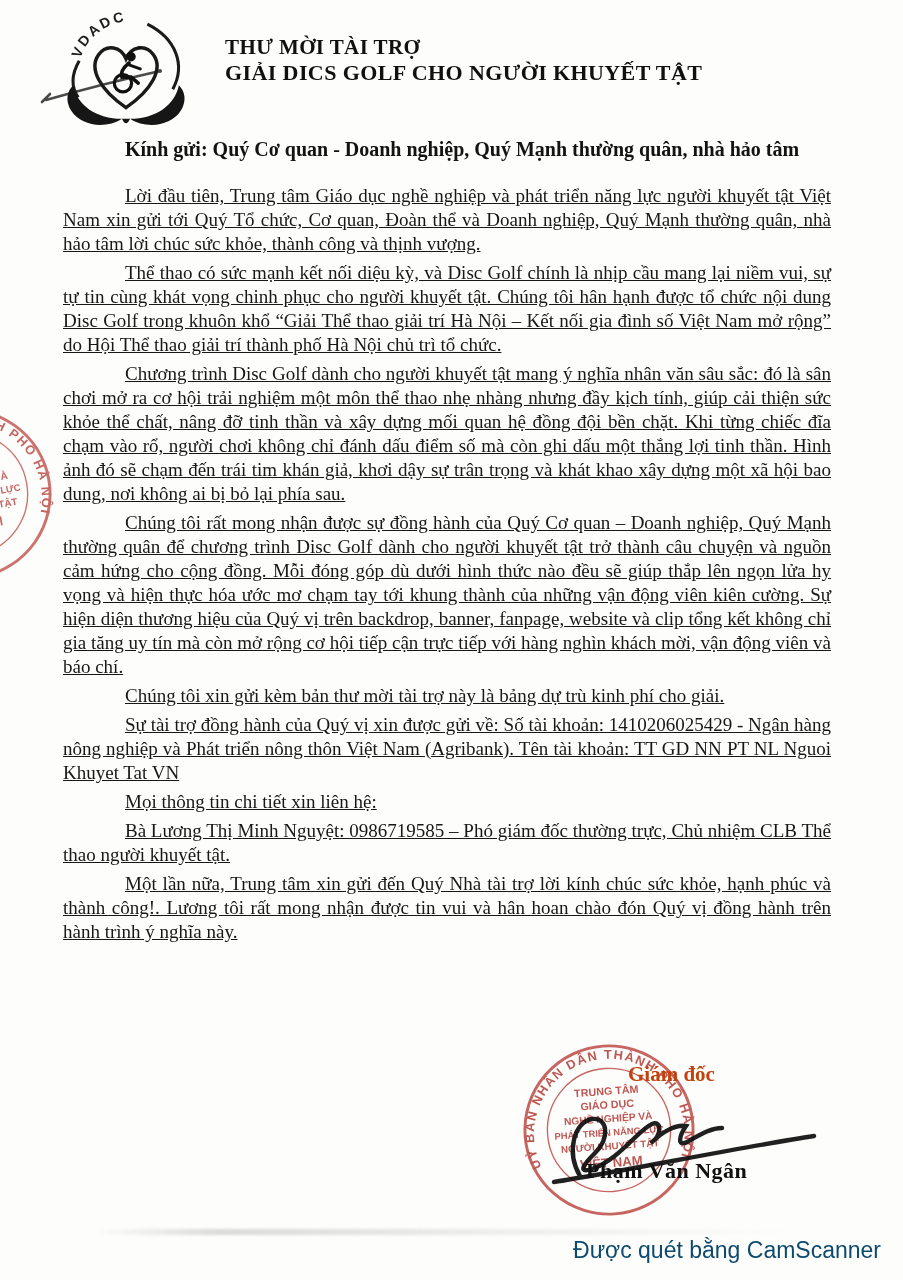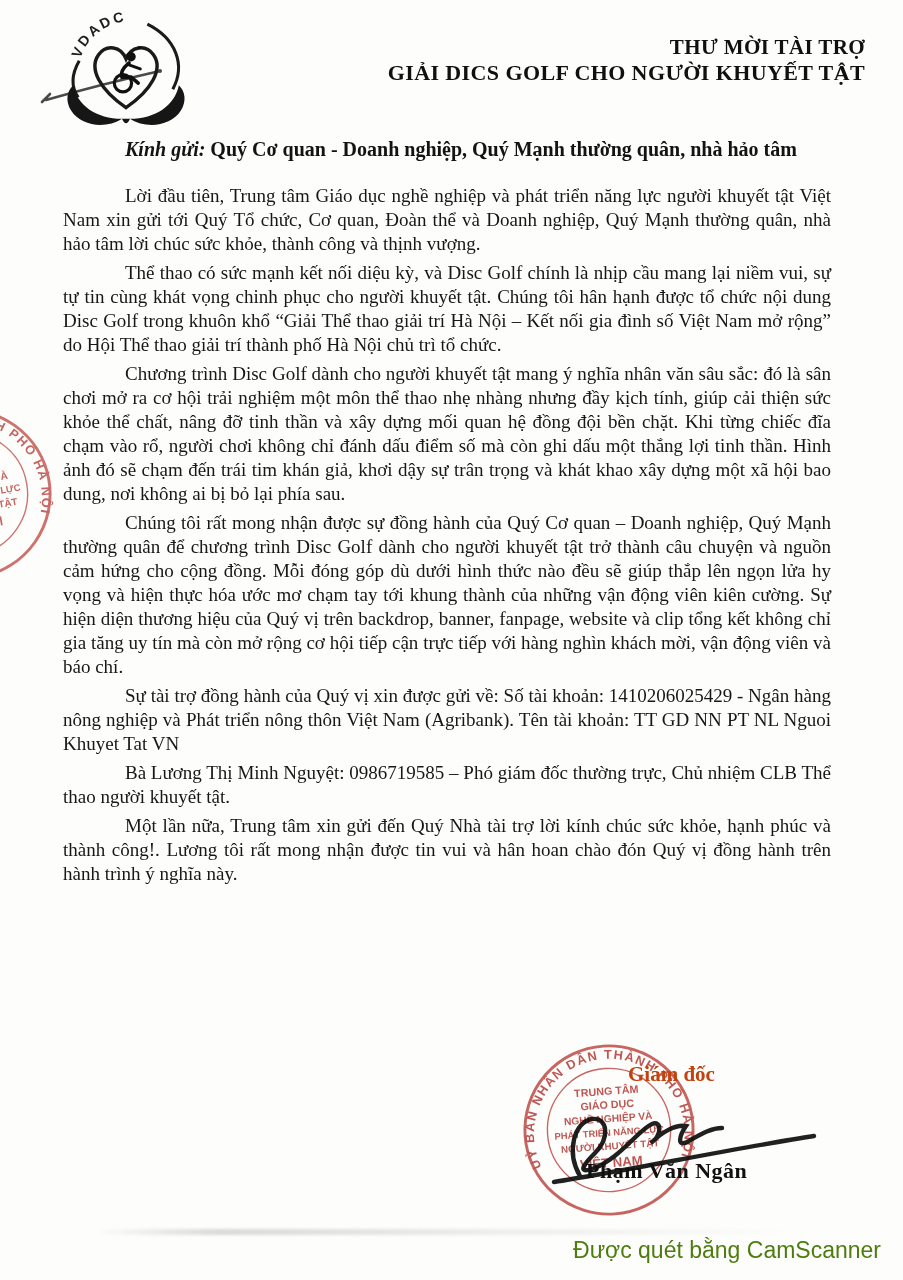--- a/index.html
+++ b/index.html
@@ -5,36 +5,36 @@
   html,body{margin:0;padding:0;background:#e8e8e8;}
   .page{
     position:relative;width:903px;height:1280px;margin:0 auto;
     background:#fdfdfb;overflow:hidden;
     font-family:"Liberation Serif", serif;color:#161616;
   }
   
   .logo-wrap{position:absolute;left:48px;top:12px;width:156px;height:122px;}
   .pen-stroke{position:absolute;left:34px;top:56px;width:150px;height:60px;}
   .title-block{
-    position:absolute;left:225px;top:34px;width:640px;text-align:right;
+    position:absolute;left:225px;top:34px;width:640px;text-align:left;
     font-weight:bold;letter-spacing:.4px;color:#101010;
   }
   .title-line1{font-size:21px;line-height:26px;}
   .title-line2{font-size:22px;line-height:26px;}
   .salutation{
     position:absolute;left:63px;top:138px;width:784px;
     font-size:20px;font-weight:bold;text-indent:62px;color:#131313;
   }
-  .salutation .sal-label{font-style:italic;}
+  .salutation .sal-label{}
   
   .body-text{
     position:absolute;left:63px;top:184px;width:784px;
     font-size:19px;line-height:24px;text-align:justify;color:#171717;
   }
-  .body-text p{margin:0 16px 5px 0;text-indent:62px;}
+  .body-text p{margin:0 16px 5px 0;text-indent:62px;text-decoration:underline;}
   
   .stamp{position:absolute;width:176px;height:176px;pointer-events:none;}
   .stamp-main{left:521px;top:1042px;transform:rotate(-4deg);}
   .stamp-left{left:-122px;top:406px;transform:rotate(-10deg);}
   .sig-title{
     position:absolute;left:628px;top:1062px;
     font-size:21px;font-weight:bold;color:#c2410c;
   }
   .sig-script{position:absolute;left:548px;top:1080px;width:272px;height:112px;}
   .sig-name{
@@ -42,21 +42,21 @@
     font-size:22px;font-weight:bold;letter-spacing:.5px;color:#101010;
   }
   
   .smudge{
     position:absolute;left:95px;top:1229px;width:700px;height:6px;
     background:linear-gradient(90deg,rgba(170,170,170,0) 0%,rgba(160,160,160,.38) 18%,rgba(170,170,170,.16) 62%,rgba(170,170,170,0) 100%);
     filter:blur(1.5px);
   }
   .watermark{
     position:absolute;right:22px;top:1237px;
-    font-family:"Liberation Sans", sans-serif;font-size:23px;color:#4d7c0f;
+    font-family:"Liberation Sans", sans-serif;font-size:23px;color:#0c4a6e;
   }
 </style>
 </head>
 <body>
 
 <div class="page">
 
   <svg class="pen-stroke" viewBox="0 0 150 60">
     <path d="M 8,46 L 16,38 M 12,44 C 40,36 95,22 126,15" fill="none" stroke="#4a4a4a" stroke-width="2.6" stroke-linecap="round"></path>
     <circle cx="126" cy="15" r="2" fill="#4a4a4a"></circle>
@@ -91,21 +91,23 @@
     <div class="title-line2">GIẢI DICS GOLF CHO NGƯỜI KHUYẾT TẬT</div>
   </div>
 
   <div class="salutation"><span class="sal-label">Kính gửi:</span><span> Quý Cơ quan - Doanh nghiệp, Quý Mạnh thường quân, nhà hảo tâm</span></div>
 
   <div class="body-text">
     <p>Lời đầu tiên, Trung tâm Giáo dục nghề nghiệp và phát triển năng lực người khuyết tật Việt Nam xin gửi tới Quý Tổ chức, Cơ quan, Đoàn thể và Doanh nghiệp, Quý Mạnh thường quân, nhà hảo tâm lời chúc sức khỏe, thành công và thịnh vượng.</p>
     <p>Thể thao có sức mạnh kết nối diệu kỳ, và Disc Golf chính là nhịp cầu mang lại niềm vui, sự tự tin cùng khát vọng chinh phục cho người khuyết tật. Chúng tôi hân hạnh được tổ chức nội dung Disc Golf trong khuôn khổ “Giải Thể thao giải trí Hà Nội – Kết nối gia đình số Việt Nam mở rộng” do Hội Thể thao giải trí thành phố Hà Nội chủ trì tổ chức.</p>
     <p>Chương trình Disc Golf dành cho người khuyết tật mang ý nghĩa nhân văn sâu sắc: đó là sân chơi mở ra cơ hội trải nghiệm một môn thể thao nhẹ nhàng nhưng đầy kịch tính, giúp cải thiện sức khỏe thể chất, nâng đỡ tinh thần và xây dựng mối quan hệ đồng đội bền chặt. Khi từng chiếc đĩa chạm vào rổ, người chơi không chỉ đánh dấu điểm số mà còn ghi dấu một thắng lợi tinh thần. Hình ảnh đó sẽ chạm đến trái tim khán giả, khơi dậy sự trân trọng và khát khao xây dựng một xã hội bao dung, nơi không ai bị bỏ lại phía sau.</p>
     <p>Chúng tôi rất mong nhận được sự đồng hành của Quý Cơ quan – Doanh nghiệp, Quý Mạnh thường quân để chương trình Disc Golf dành cho người khuyết tật trở thành câu chuyện và nguồn cảm hứng cho cộng đồng. Mỗi đóng góp dù dưới hình thức nào đều sẽ giúp thắp lên ngọn lửa hy vọng và hiện thực hóa ước mơ chạm tay tới khung thành của những vận động viên kiên cường. Sự hiện diện thương hiệu của Quý vị trên backdrop, banner, fanpage, website và clip tổng kết không chỉ gia tăng uy tín mà còn mở rộng cơ hội tiếp cận trực tiếp với hàng nghìn khách mời, vận động viên và báo chí.</p>
+    <p>Chúng tôi xin gửi kèm bản thư mời tài trợ này là bảng dự trù kinh phí cho giải.</p>
     <p>Sự tài trợ đồng hành của Quý vị xin được gửi về: Số tài khoản: 1410206025429 - Ngân hàng nông nghiệp và Phát triển nông thôn Việt Nam (Agribank). Tên tài khoản: TT GD NN PT NL Nguoi Khuyet Tat VN</p>
+    <p>Mọi thông tin chi tiết xin liên hệ:</p>
     <p>Bà Lương Thị Minh Nguyệt: 0986719585 – Phó giám đốc thường trực, Chủ nhiệm CLB Thể thao người khuyết tật.</p>
     <p>Một lần nữa, Trung tâm xin gửi đến Quý Nhà tài trợ lời kính chúc sức khỏe, hạnh phúc và thành công!. Lương tôi rất mong nhận được tin vui và hân hoan chào đón Quý vị đồng hành trên hành trình ý nghĩa này.</p>
   </div>
 
   <svg class="stamp stamp-left" viewBox="0 0 180 180">
     <defs>
         <path id="ring2" d="M 33,146 A 77,77 0 1 1 147,146" fill="none"></path>
       </defs>
     <g opacity="0.8">
       <circle cx="90" cy="90" r="86" fill="none" stroke="#c0504c" stroke-width="3"></circle>

